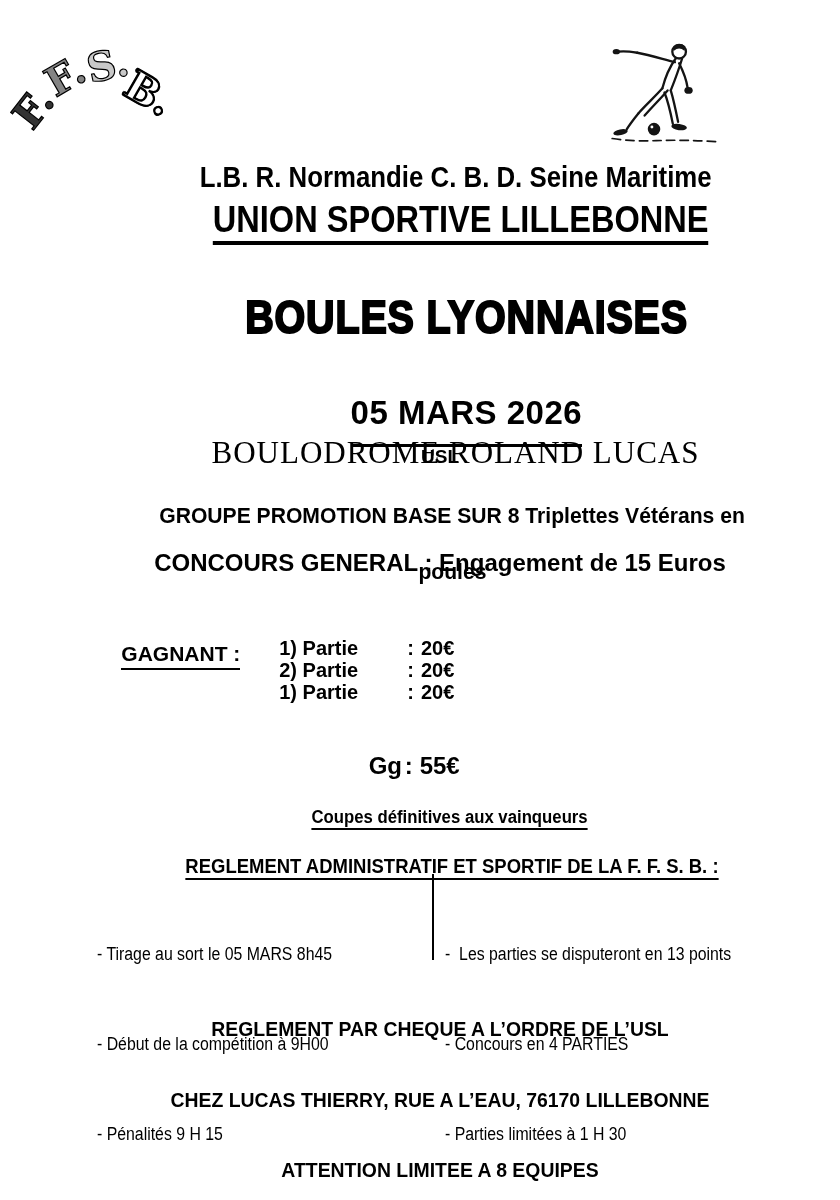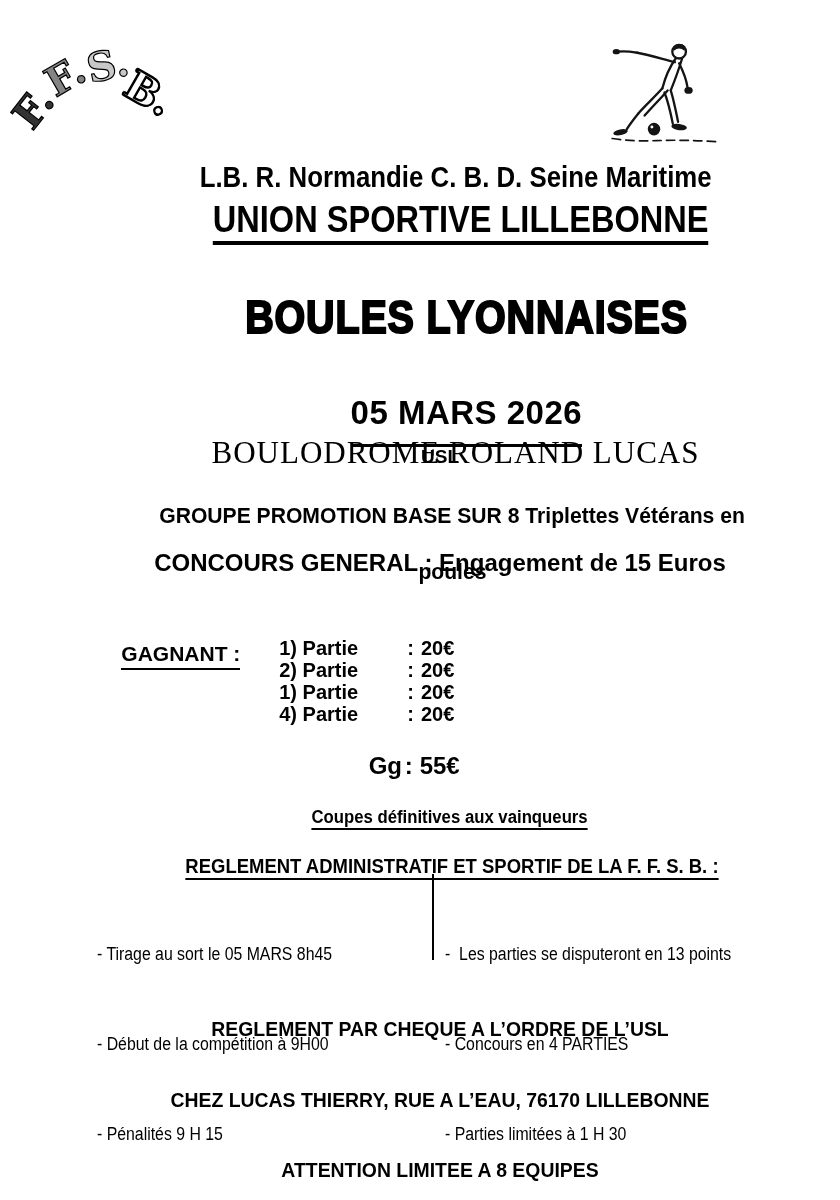--- a/index.html
+++ b/index.html
@@ -131,23 +131,20 @@
 
   <div class="prow" style="top:618px">
     <span class="pname">1) Partie</span><span class="psep">:</span><span class="pval">20€</span>
   </div>
   <div class="prow" style="top:640px">
     <span class="pname">2) Partie</span><span class="psep">:</span><span class="pval">20€</span>
   </div>
   <div class="prow" style="top:662px">
     <span class="pname">1) Partie</span><span class="psep">:</span><span class="pval">20€</span>
   </div>
-  <div class="prow" style="top:684px">
-    <span class="pname">4) Partie</span><span class="psep">:</span><span class="pval">20€</span>
-  </div>
 
   <div class="trow" style="top:730px">
     <span class="tname">Gg</span><span class="tsep">:</span><span class="tval">55€</span>
   </div>
 
   <div class="c coupes">
     <span class="ib">Coupes définitives aux vainqueurs</span>
   </div>
 
   <div class="c regh">

